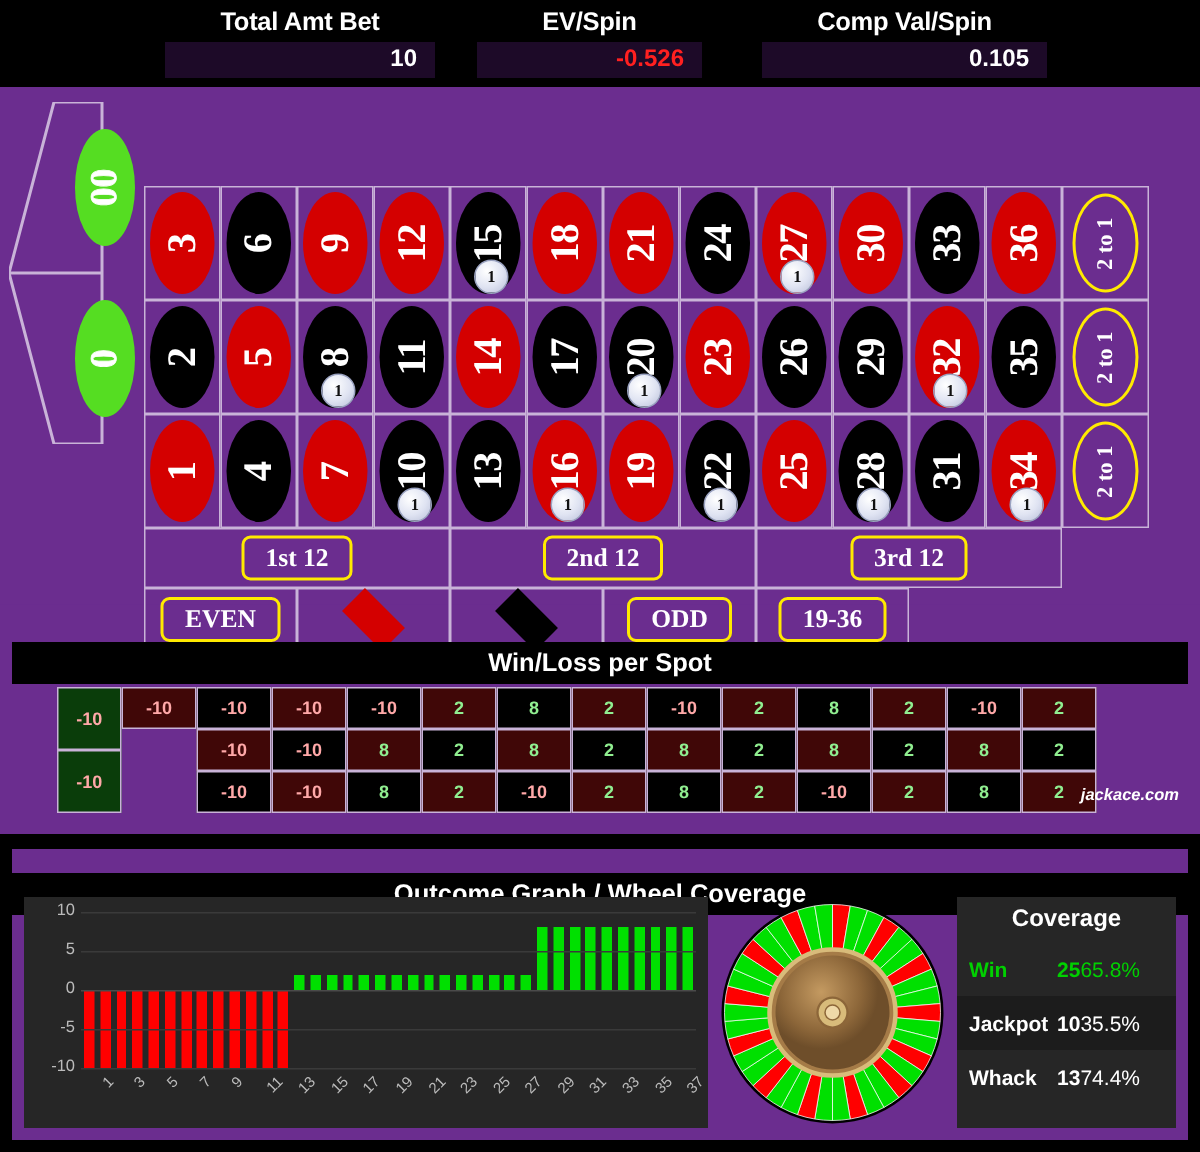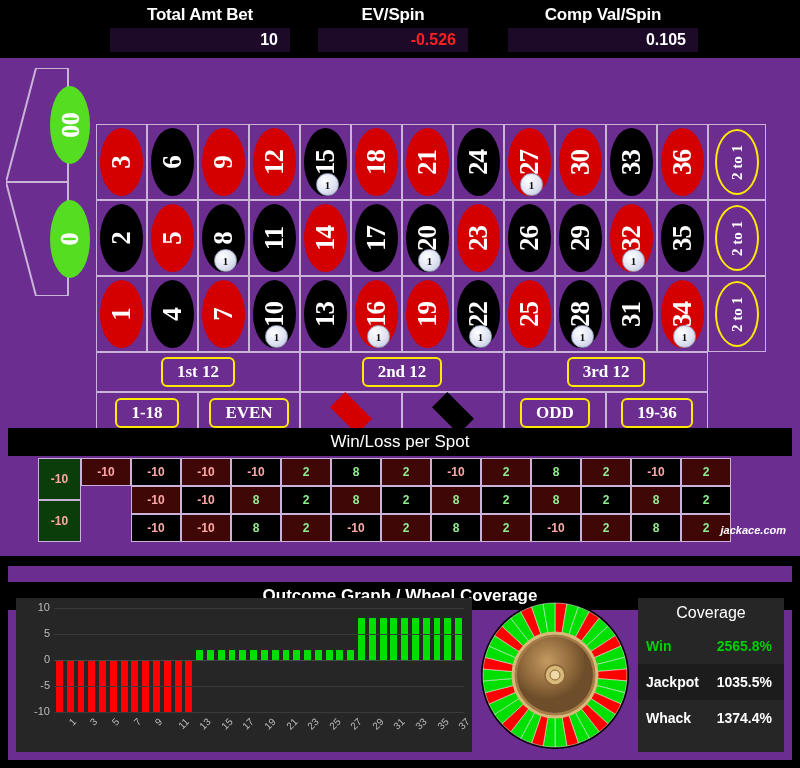--- a/index.html
+++ b/index.html
@@ -113,21 +113,21 @@
     border: 1px solid #9aa2c0;
     color: #111; font-size: 11px; font-weight: bold;
     display: flex; align-items: center; justify-content: center;
     z-index: 20; font-family: "Liberation Serif", serif;
   }
 
   
   .wl-panel { position: absolute; left: 8px; top: 428px; width: 784px; height: 122px; background: #6b2d8f; }
   .wl-title {
     position: absolute; left: 0; top: 0; width: 784px; height: 28px;
-    background: #000; color: #fff; font-size: 17px; font-weight: normal;
+    background: #000; color: #fff; font-size: 17px; font-weight: bold;
     text-align: center; line-height: 28px;
   }
   .wl-body { position: absolute; left: 30px; top: 30px; display: flex; }
   .wl-zero { width: 43px; display: flex; flex-direction: column; }
   .wl-zcell {
     flex: 1; border: 1px solid #c9b3d8; background: #0a3d0a;
     display: flex; align-items: center; justify-content: center;
     font-size: 12px; font-weight: bold; color: #ffa8a8;
   }
   .wl-grid {
@@ -171,27 +171,27 @@
   .og-xt {
     position: absolute; color: #bbb; font-size: 10px;
     transform: rotate(-45deg); transform-origin: right top; white-space: nowrap;
   }
 
   .wheel { position: absolute; left: 470px; top: 32px; width: 154px; height: 154px; }
 
   .cov { position: absolute; left: 630px; top: 32px; width: 146px; height: 154px; background: #262626; }
   .cov-title {
     height: 30px; line-height: 30px; text-align: center;
-    color: #fff; font-size: 16px; font-weight: normal;
+    color: #fff; font-size: 16px; font-weight: bold;
   }
   .cov-row { display: flex; height: 36px; align-items: center; }
   .cov-row.alt { background: #1c1c1c; }
   .cov-lbl { width: 66px; padding-left: 8px; font-size: 14px; font-weight: bold; }
   .cov-n { width: 30px; text-align: right; font-size: 14px; font-weight: bold; }
-  .cov-p { flex: 1; text-align: right; padding-right: 12px; font-size: 14px; font-weight: bold; }
+  .cov-p { flex: 1; text-align: right; padding-right: 24px; font-size: 14px; font-weight: normal; }
   .c-win { color: #00d000; }
   .c-jack { color: #ffffff; }
   .c-whack { color: #ffffff; }
 </style>
 </head>
 <body>
 
 <div id="root">
 
   <div class="header">
@@ -435,23 +435,20 @@
       </div>
       <div class="dozen">
         <div class="pill">2nd 12</div>
       </div>
       <div class="dozen">
         <div class="pill">3rd 12</div>
       </div>
     </div>
 
     <div class="outside">
-      <div class="obet">
-        <div class="pill">1-18</div>
-      </div>
       <div class="obet">
         <div class="pill">EVEN</div>
       </div>
       <div class="obet">
         <div class="diamond red"></div>
       </div>
       <div class="obet">
         <div class="diamond black"></div>
       </div>
       <div class="obet">

